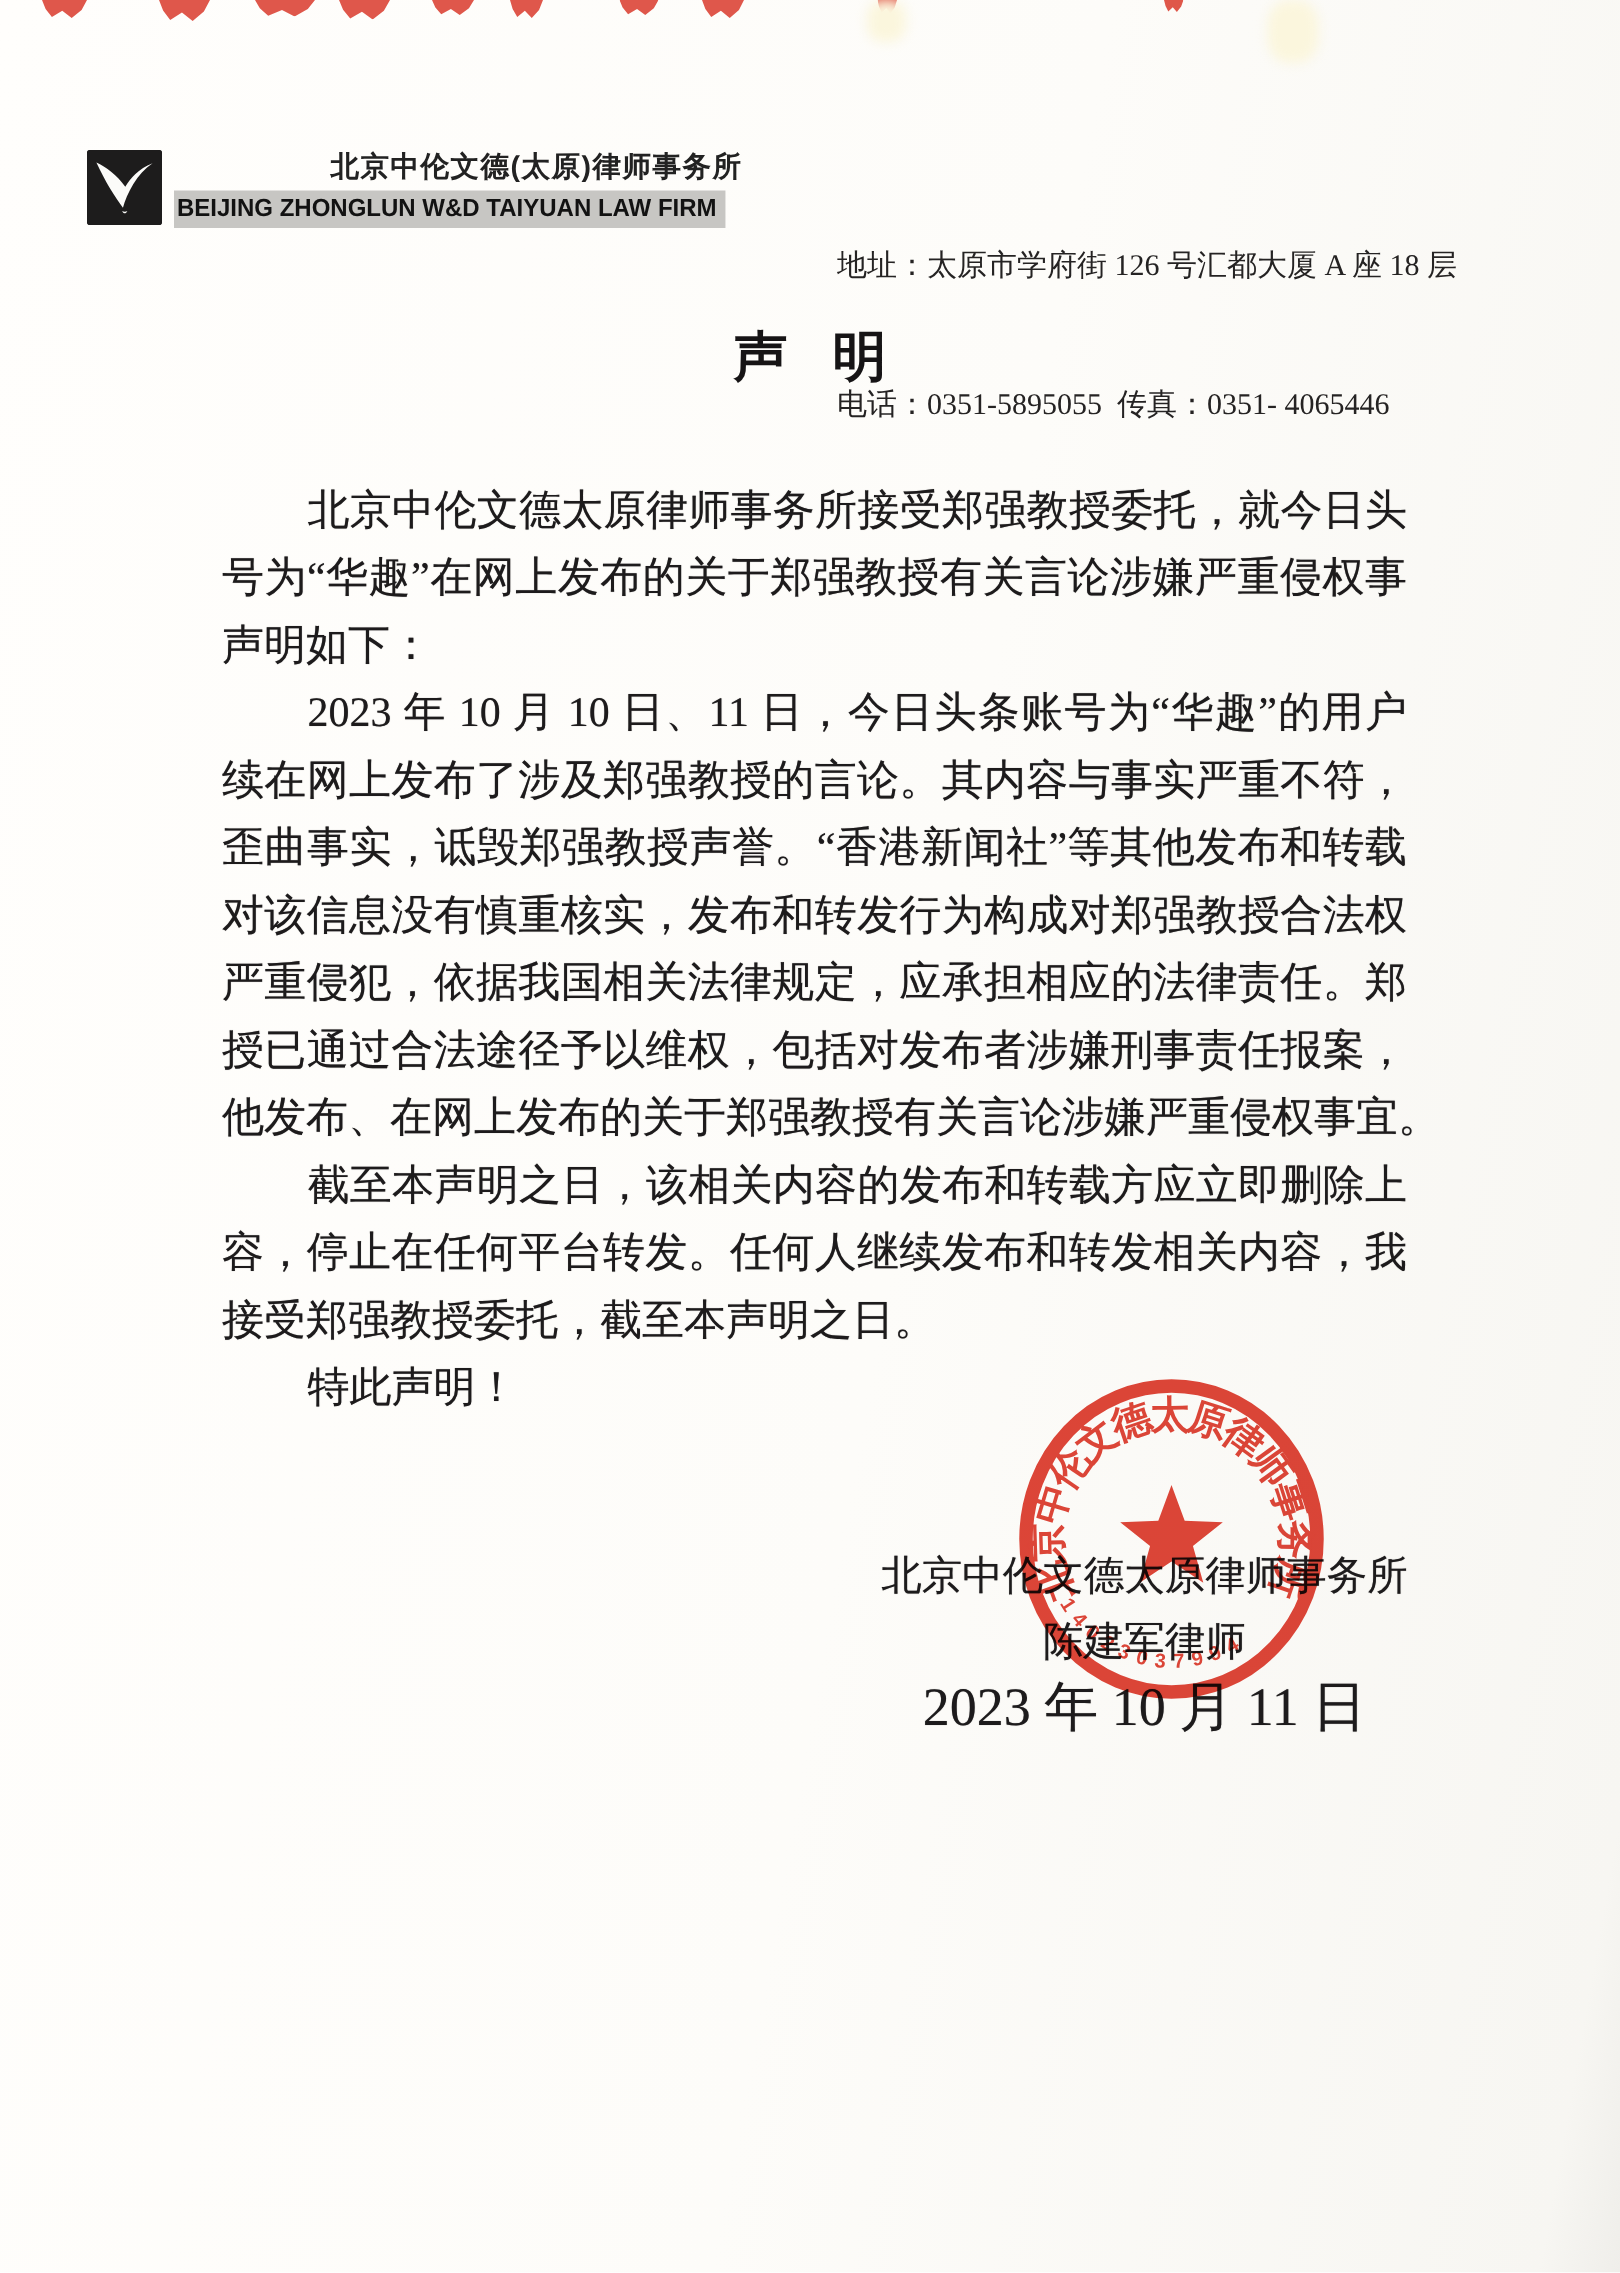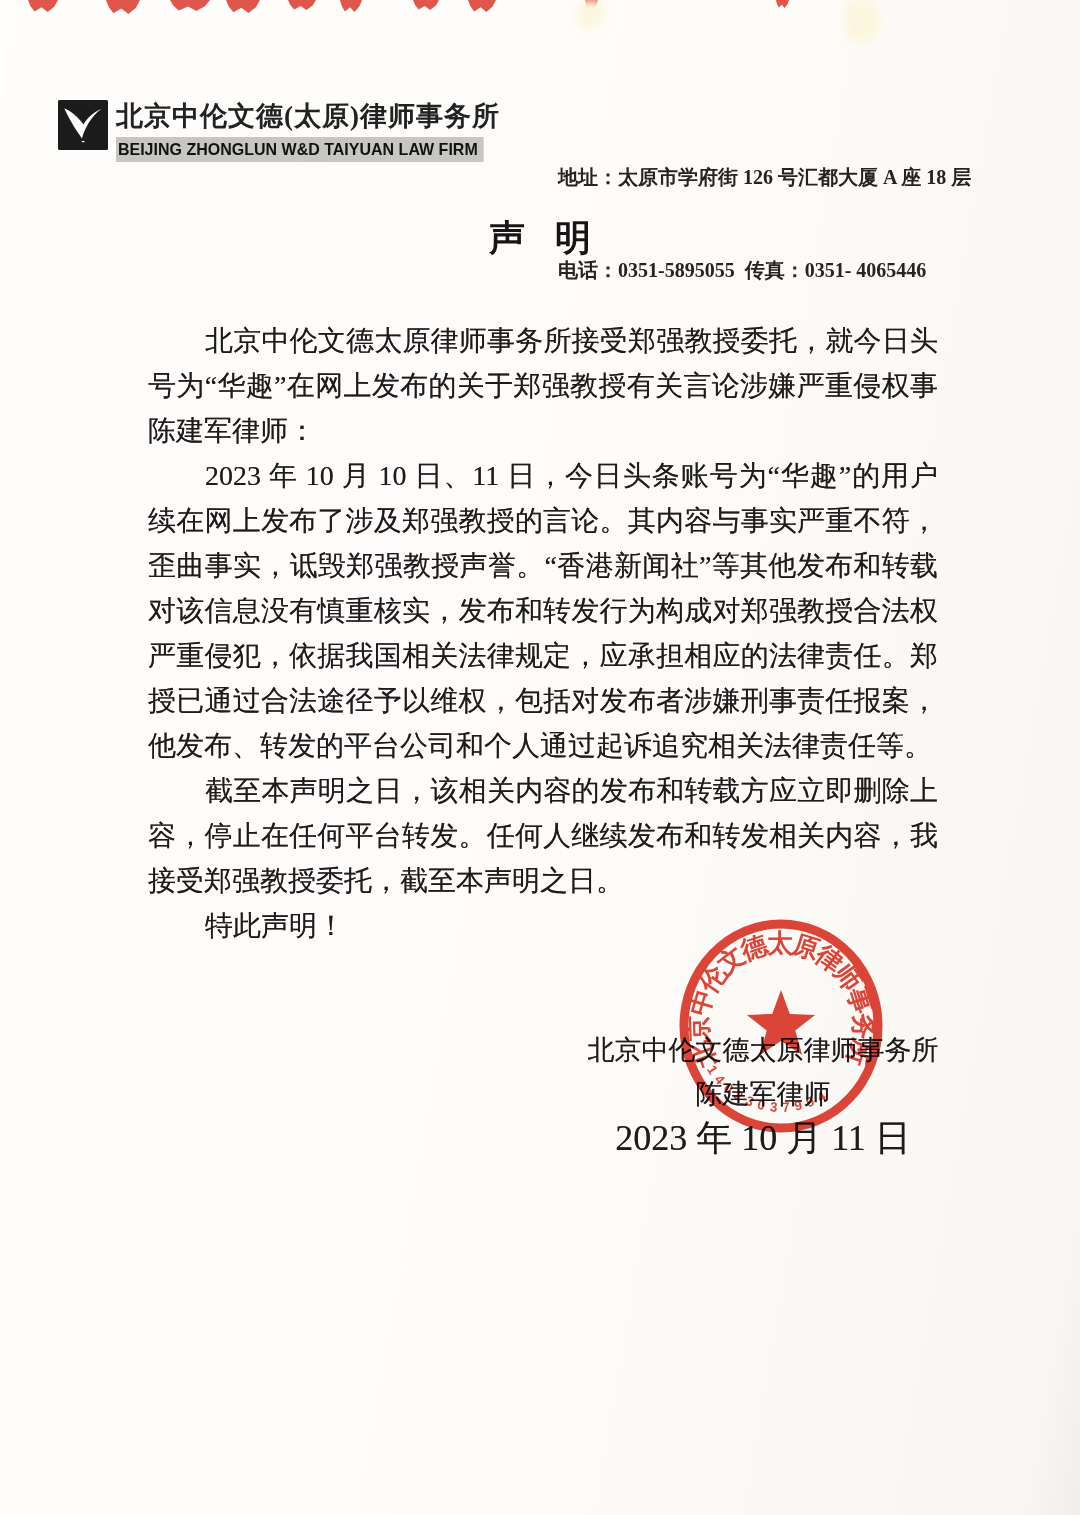--- a/index.html
+++ b/index.html
@@ -15,28 +15,28 @@
   }
   
   .art{position:absolute;top:0;background:#d93a2c;opacity:.85;
        clip-path:polygon(0 0,100% 0,88% 55%,66% 100%,45% 60%,22% 95%,8% 50%);}
   .smudge{position:absolute;top:0;background:#fbf6dd;filter:blur(4px);border-radius:40%;}
   
   .letterhead{position:absolute;left:58px;top:98px;width:960px;}
   .logo{position:absolute;left:0;top:2px;width:50px;height:50px;background:#1d1c1c;border-radius:2px;}
   .logo svg{display:block;width:50px;height:50px;}
   .names{position:absolute;left:58px;top:0;}
-  .firm-cn{font-family:Liberation Serif, serif;
-           font-weight:bold;font-size:27px;letter-spacing:1px;color:#222;white-space:nowrap;}
+  .firm-cn{font-family:Liberation Sans, sans-serif;
+           font-weight:bold;font-size:19px;letter-spacing:1px;color:#222;white-space:nowrap;text-align:right;}
   .firm-en{display:inline-block;margin-top:3px;background:#c7c6c3;color:#121212;
            font-family:"Liberation Sans","DejaVu Sans",sans-serif;font-weight:bold;
            font-size:16.5px;line-height:24px;padding:0 6px 1px 2px;white-space:nowrap;
            transform:scaleX(.97);transform-origin:left;}
   .contact{position:absolute;left:500px;top:2px;
-           font-family:"Liberation Serif","DejaVu Serif",serif;font-weight:bold;
+           font-family:"Liberation Serif","DejaVu Serif",serif;font-weight:normal;
            font-size:20px;line-height:31px;color:#252323;white-space:pre;}
   
   .title{position:absolute;left:0;top:214px;width:1080px;margin:0;
          text-align:center;font-size:36px;font-weight:bold;color:#161415;
          letter-spacing:30px;text-indent:30px;}
   
   .body{position:absolute;left:148px;top:318px;width:790px;}
   .line{height:45px;line-height:45px;font-size:28px;color:#1d1b1c;
         text-shadow:0 0 .5px rgba(20,18,18,.6);white-space:nowrap;}
   .line.fill{text-align:justify;text-align-last:justify;white-space:normal;overflow:hidden;}
@@ -85,28 +85,28 @@
       <div>地址：太原市学府街 126 号汇都大厦 A 座 18 层</div>
       <div>电话：0351-5895055  传真：0351- 4065446</div>
     </div>
   </header>
 
   <h1 class="title">声明</h1>
 
   <main class="body">
     <div class="line fill indent">北京中伦文德太原律师事务所接受郑强教授委托，就今日头条账</div>
     <div class="line fill">号为“华趣”在网上发布的关于郑强教授有关言论涉嫌严重侵权事宜，</div>
-    <div class="line">陈建军律师：</div>
+    <div class="line">声明如下：</div>
     <div class="line fill indent">2023 年 10 月 10 日、11 日，今日头条账号为“华趣”的用户连</div>
     <div class="line fill">续在网上发布了涉及郑强教授的言论。其内容与事实严重不符，故意</div>
     <div class="line fill">歪曲事实，诋毁郑强教授声誉。“香港新闻社”等其他发布和转载方</div>
     <div class="line fill">对该信息没有慎重核实，发布和转发行为构成对郑强教授合法权利的</div>
     <div class="line fill">严重侵犯，依据我国相关法律规定，应承担相应的法律责任。郑强教</div>
     <div class="line fill">授已通过合法途径予以维权，包括对发布者涉嫌刑事责任报案，对其</div>
-    <div class="line">他发布、转发的平台公司和个人通过起诉追究相关法律责任等。</div>
+    <div class="line">他发布、在网上发布的关于郑强教授有关言论涉嫌严重侵权事宜。</div>
     <div class="line fill indent">截至本声明之日，该相关内容的发布和转载方应立即删除上述内</div>
     <div class="line fill">容，停止在任何平台转发。任何人继续发布和转发相关内容，我所将</div>
     <div class="line">接受郑强教授委托，截至本声明之日。</div>
     <div class="line indent">特此声明！</div>
   </main>
 
   <div class="signature">
     <div class="sig-line">北京中伦文德太原律师事务所</div>
     <div class="sig-line">陈建军律师</div>
     <div class="sig-line sig-date">2023 年 10 月 11 日</div>

